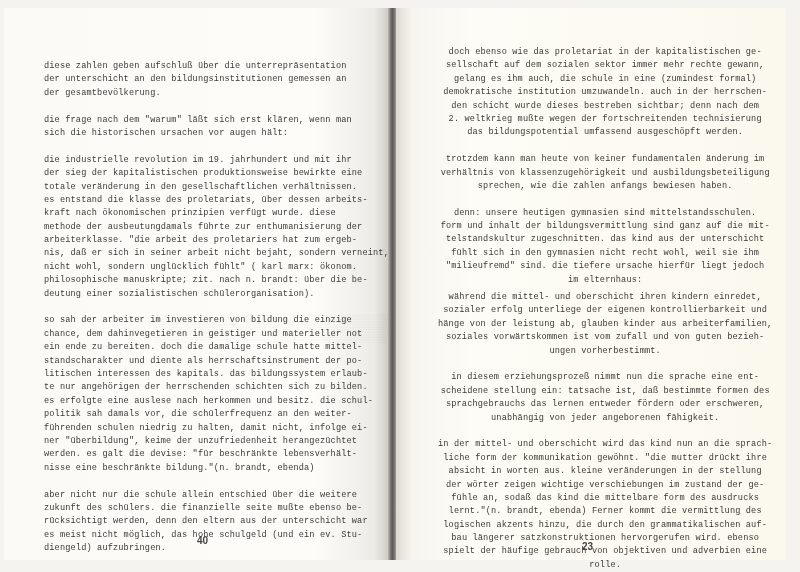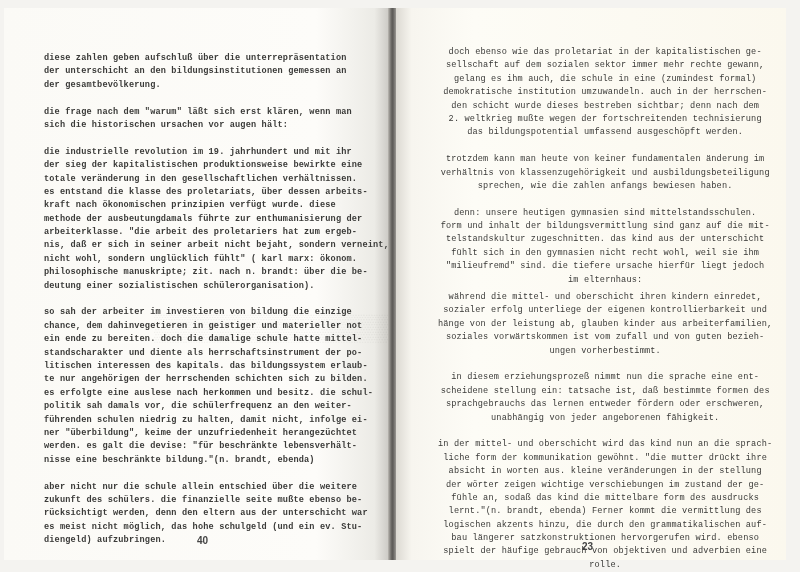--- a/index.html
+++ b/index.html
@@ -30,21 +30,21 @@
       background:linear-gradient(to right, #bdbab4, #6c6a66 40%, #5c5a57 60%, #9a9893);
     }
     .text {
       position:absolute;
       font-size:8.6px;
       line-height:13.4px;
       color:#3a3a38;
       letter-spacing:0.15px;
       white-space:pre;
     }
-    .left .text { left:40px; top:44px;font-weight:bold; }
+    .left .text { left:40px; top:52px; }
     .right .text { left:42px; top:38px; }
     .para { margin:0 0 13.4px 0; }
     .line { display:block; height:13.4px; }
     .pagenum {
       position:absolute; font-family:"Liberation Sans", sans-serif;
       font-size:10px; font-weight:bold; color:#444;
     }
     .left .pagenum { left:193px; top:527px; }
     .right .pagenum { left:186px; top:533px; }
     .ghost {

